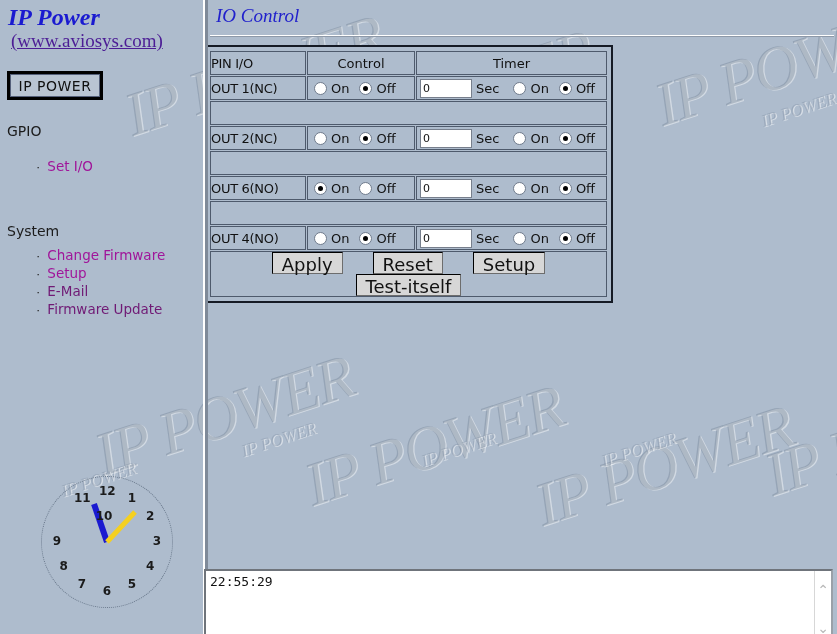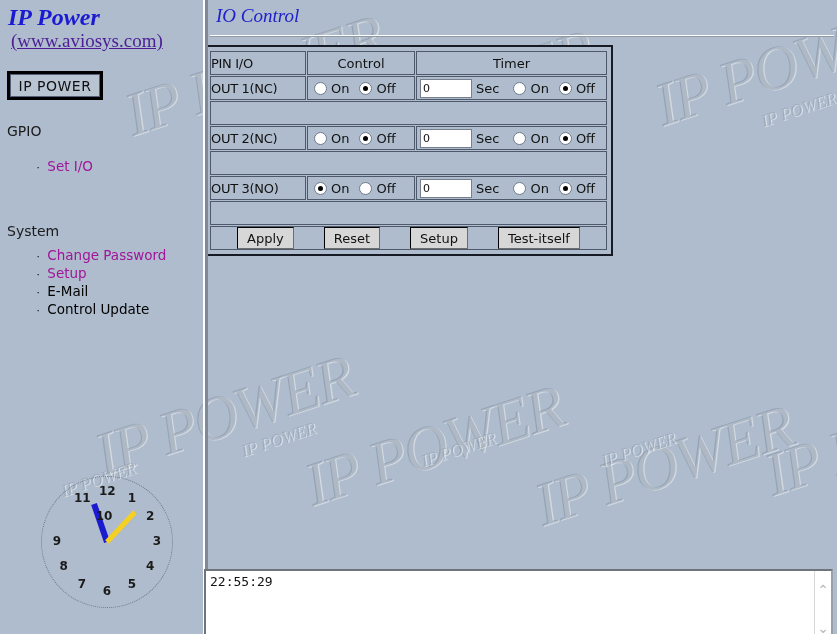--- a/index.html
+++ b/index.html
@@ -106,21 +106,21 @@
     font-size: 13px; color: #222;
     line-height: 18px;
   }
   .nav-link {
     font-family: "DejaVu Sans", sans-serif;
     font-size: 13.5px;
     cursor: pointer;
     white-space: nowrap;
   }
   .lnk-visited { color: #a0159a; }
-  .lnk-normal { color: #000000; }
+  .lnk-normal { color: #701a75; }
 
   
   #clock-wrap {
     position: absolute; left: 41px; top: 476px;
     width: 132px; height: 132px;
   }
   #clock-face {
     position: absolute; inset: 0;
     border: 1px dotted #6b7a8d;
     border-radius: 50%;
@@ -227,21 +227,21 @@
     font-family: "DejaVu Sans", sans-serif;
     font-size: 11px;
     color: #111;
     padding: 0 2px;
     outline: none;
   }
   .unit { font-size: 13px; color: #111; margin-right: 4px; }
 
   button.btn {
     font-family: "DejaVu Sans", sans-serif;
-    font-size: 13px;
+    font-size: 18px;
     color: #111;
     background: #d7d7d7;
     border: 1px solid #000;
     border-right-color: #6d6d6d;
     border-bottom-color: #6d6d6d;
     padding: 1px 9px;
     margin: 0 15px;
     cursor: pointer;
     height: 22px;
   }
@@ -312,33 +312,33 @@
       <div class="nav-item">
         <span class="bullet">·</span>
         <span class="nav-link lnk-visited">Set I/O</span>
       </div>
     </div>
 
     <div class="section-title" id="system-title">System</div>
     <div class="nav-list" id="system-list">
       <div class="nav-item">
         <span class="bullet">·</span>
-        <span class="nav-link lnk-visited">Change Password</span>
+        <span class="nav-link lnk-visited">Change Firmware</span>
       </div>
       <div class="nav-item">
         <span class="bullet">·</span>
         <span class="nav-link lnk-visited">Setup</span>
       </div>
       <div class="nav-item">
         <span class="bullet">·</span>
         <span class="nav-link lnk-normal">E-Mail</span>
       </div>
       <div class="nav-item">
         <span class="bullet">·</span>
-        <span class="nav-link lnk-normal">Control Update</span>
+        <span class="nav-link lnk-normal">Firmware Update</span>
       </div>
     </div>
 
     <div id="clock-wrap">
       <div id="clock-face"></div>
       <svg id="clock-svg" width="132" height="132" viewBox="0 0 132 132">
         <line id="hour-hand" x1="66" y1="66" x2="53" y2="28" stroke-width="6" stroke-linecap="butt" stroke="#1a1ad0"></line>
         <line id="minute-hand" x1="66" y1="66" x2="94" y2="36" stroke-width="5" stroke-linecap="butt" stroke="#f5d020"></line>
       </svg>
     <div class="tick-num" style="left: 66px; top: 16px;">12</div>
@@ -418,21 +418,21 @@
                   <span class="radio on"></span>
                   <span class="rlabel">Off</span>
                 </div>
               </div>
             </td>
           </tr>
           <tr>
             <td class="spacer" colspan="3"></td>
           </tr>
           <tr>
-            <td class="pin">OUT 3(NO)</td>
+            <td class="pin">OUT 6(NO)</td>
             <td class="ctrl">
               <div class="radio-grp">
                 <span class="radio on"></span>
                 <span class="rlabel">On</span>
                 <span class="radio"></span>
                 <span class="rlabel">Off</span>
               </div>
             </td>
             <td class="timer">
               <div class="timer-grp">
@@ -444,20 +444,43 @@
                   <span class="radio on"></span>
                   <span class="rlabel">Off</span>
                 </div>
               </div>
             </td>
           </tr>
           <tr>
             <td class="spacer" colspan="3"></td>
           </tr>
           <tr>
+            <td class="pin">OUT 4(NO)</td>
+            <td class="ctrl">
+              <div class="radio-grp">
+                <span class="radio"></span>
+                <span class="rlabel">On</span>
+                <span class="radio on"></span>
+                <span class="rlabel">Off</span>
+              </div>
+            </td>
+            <td class="timer">
+              <div class="timer-grp">
+                <input class="secbox" type="text" value="0" style="">
+                <span class="unit">Sec</span>
+                <div class="radio-grp">
+                  <span class="radio"></span>
+                  <span class="rlabel">On</span>
+                  <span class="radio on"></span>
+                  <span class="rlabel">Off</span>
+                </div>
+              </div>
+            </td>
+          </tr>
+          <tr>
             <td class="btnrow" colspan="3"><button class="btn">Apply</button><button class="btn">Reset</button><button class="btn">Setup</button><button class="btn">Test-itself</button></td>
           </tr>
         </tbody>
     </table>
   </div>
 
   <div id="log-wrap">
     <div id="log-text">22:55:29</div>
     <div id="log-scroll">
       <span class="chev">⌃</span>

